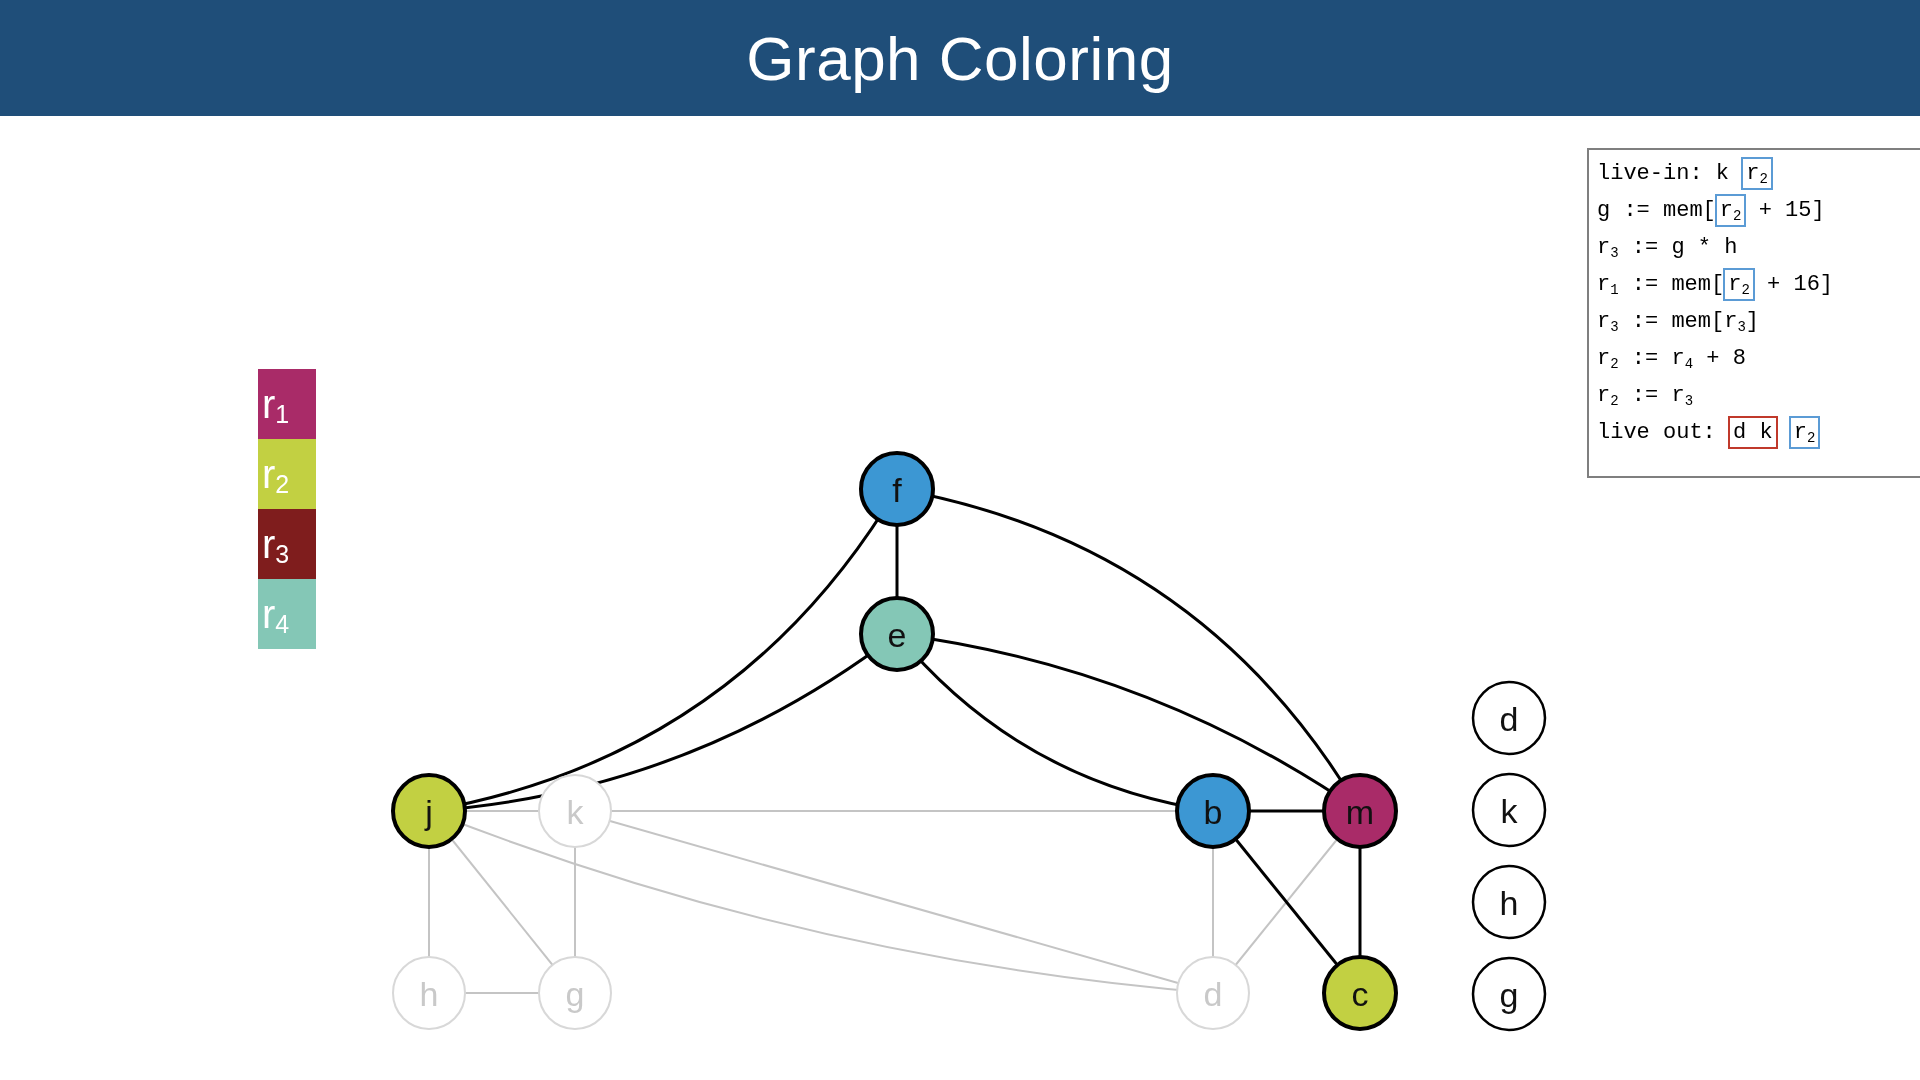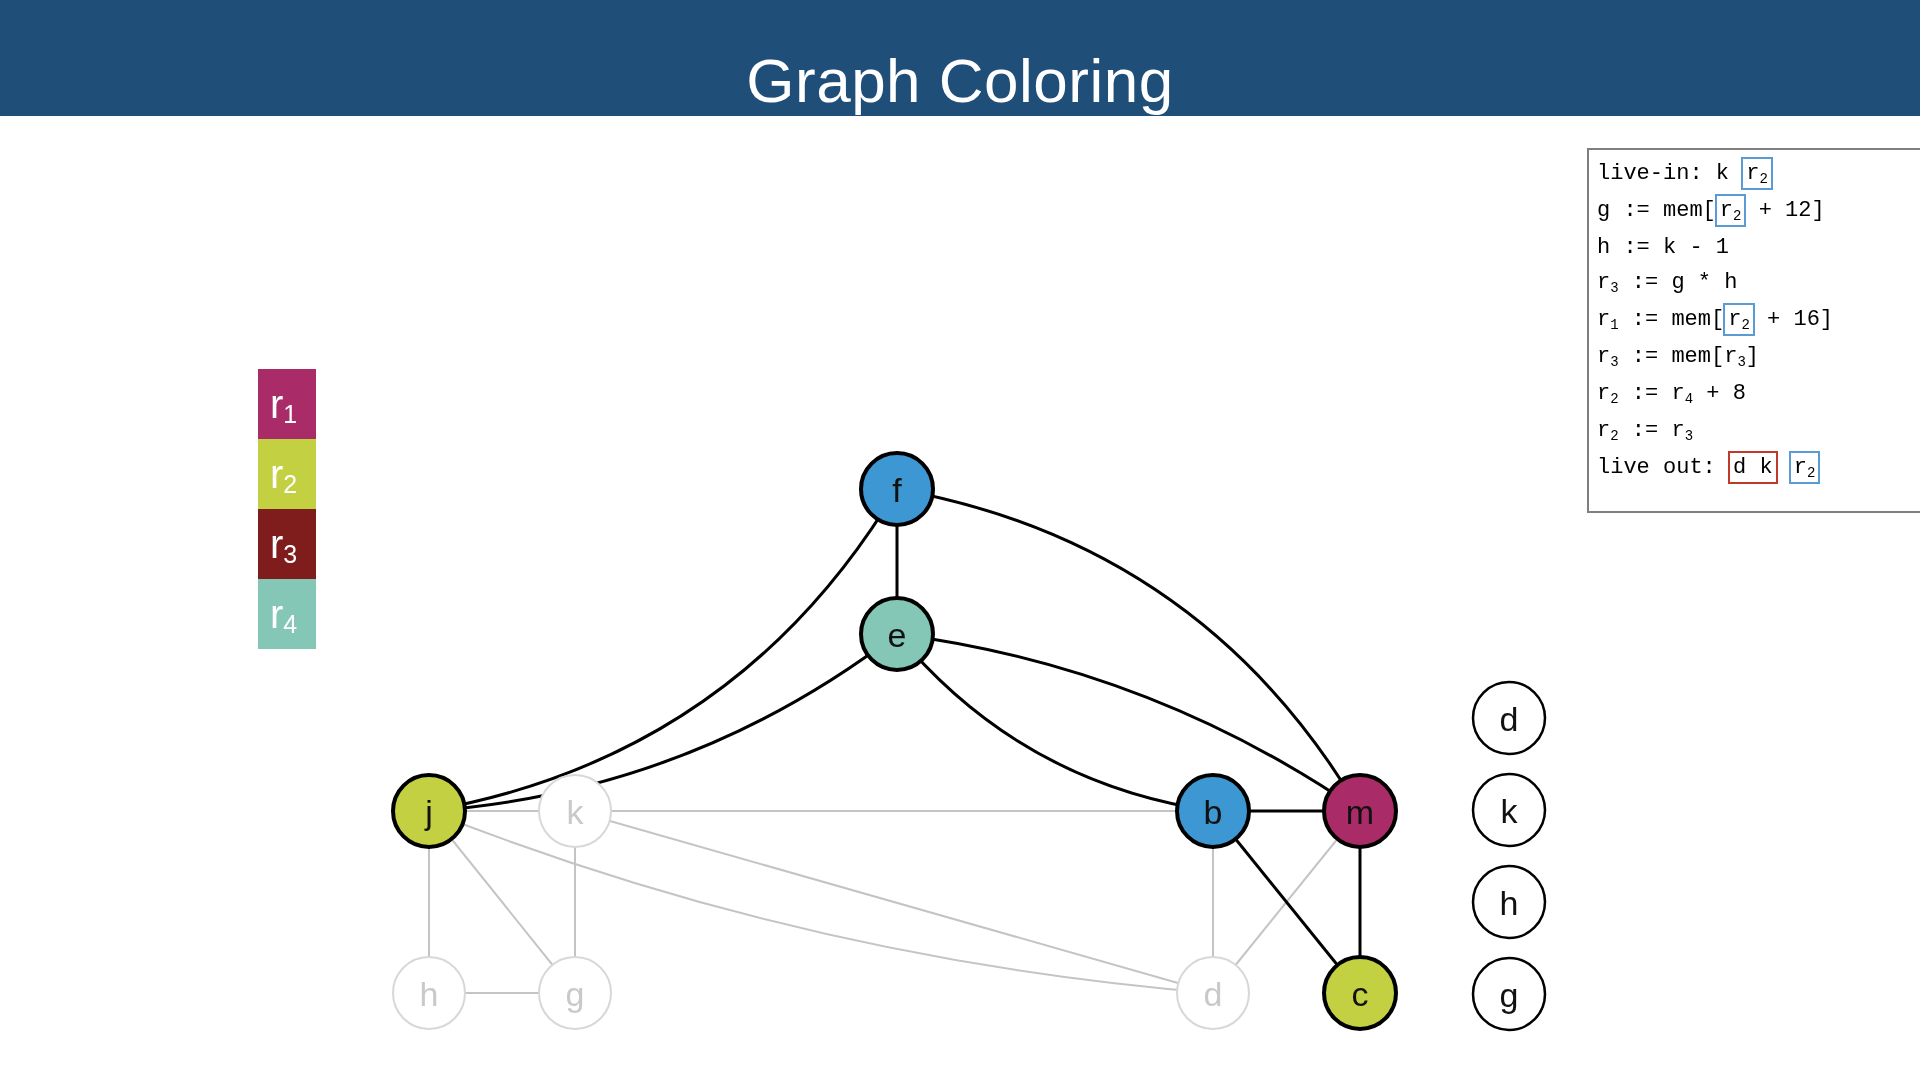--- a/index.html
+++ b/index.html
@@ -16,21 +16,21 @@
   }
 
   
   #title-banner {
     position: absolute;
     left: 0; top: 0;
     width: 1920px;
     height: 116px;
     background: #1F4E79;
     display: flex;
-    align-items: flex-end;
+    align-items: center;
     justify-content: center;
   }
   #title-text {
     color: #ffffff;
     font-size: 62px;
     font-weight: 400;
     letter-spacing: 0.5px;
     font-family: "Liberation Sans", sans-serif;
   }
 
@@ -39,21 +39,21 @@
     position: absolute;
     left: 258px;
     top: 369px;
     width: 58px;
   }
   .legend-swatch {
     height: 70px;
     width: 58px;
     display: flex;
     align-items: center;
-    padding-left: 12px;
+    padding-left: 4px;
     box-sizing: border-box;
   }
   .legend-label {
     color: #ffffff;
     font-size: 40px;
     font-family: "Liberation Sans", sans-serif;
     line-height: 1;
   }
   .legend-label sub {
     font-size: 25px;
@@ -191,21 +191,20 @@
       <text x="1509" y="695" class="node-label stack">k</text>
       <circle cx="1509" cy="786" r="36" fill="#ffffff" stroke="#000000" stroke-width="2.5"></circle>
       <text x="1509" y="787" class="node-label stack">h</text>
       <circle cx="1509" cy="878" r="36" fill="#ffffff" stroke="#000000" stroke-width="2.5"></circle>
       <text x="1509" y="879" class="node-label stack">g</text>
     </g>
 </svg>
 
 <div id="code-panel">
     <div class="code-line"><span>live-in: k </span><span class="hl-blue">r<sub>2</sub></span></div>
-    <div class="code-line"><span>g := mem[</span><span class="hl-blue">r<sub>2</sub></span><span> + 12]</span></div>
-    <div class="code-line"><span>h := k - 1</span></div>
+    <div class="code-line"><span>g := mem[</span><span class="hl-blue">r<sub>2</sub></span><span> + 15]</span></div>
     <div class="code-line"><span>r<sub>3</sub></span><span> := g * h</span></div>
     <div class="code-line"><span>r<sub>1</sub></span><span> := mem[</span><span class="hl-blue">r<sub>2</sub></span><span> + 16]</span></div>
     <div class="code-line"><span>r<sub>3</sub></span><span> := mem[</span><span>r<sub>3</sub></span><span>]</span></div>
     <div class="code-line"><span>r<sub>2</sub></span><span> := r</span><span><sub>4</sub></span><span> + 8</span></div>
     <div class="code-line"><span>r<sub>2</sub></span><span> := r</span><span><sub>3</sub></span></div>
     <div class="code-line"><span>live out: </span><span class="hl-red">d k</span><span> </span><span class="hl-blue">r<sub>2</sub></span></div>
   </div>
 
 </body></html>

